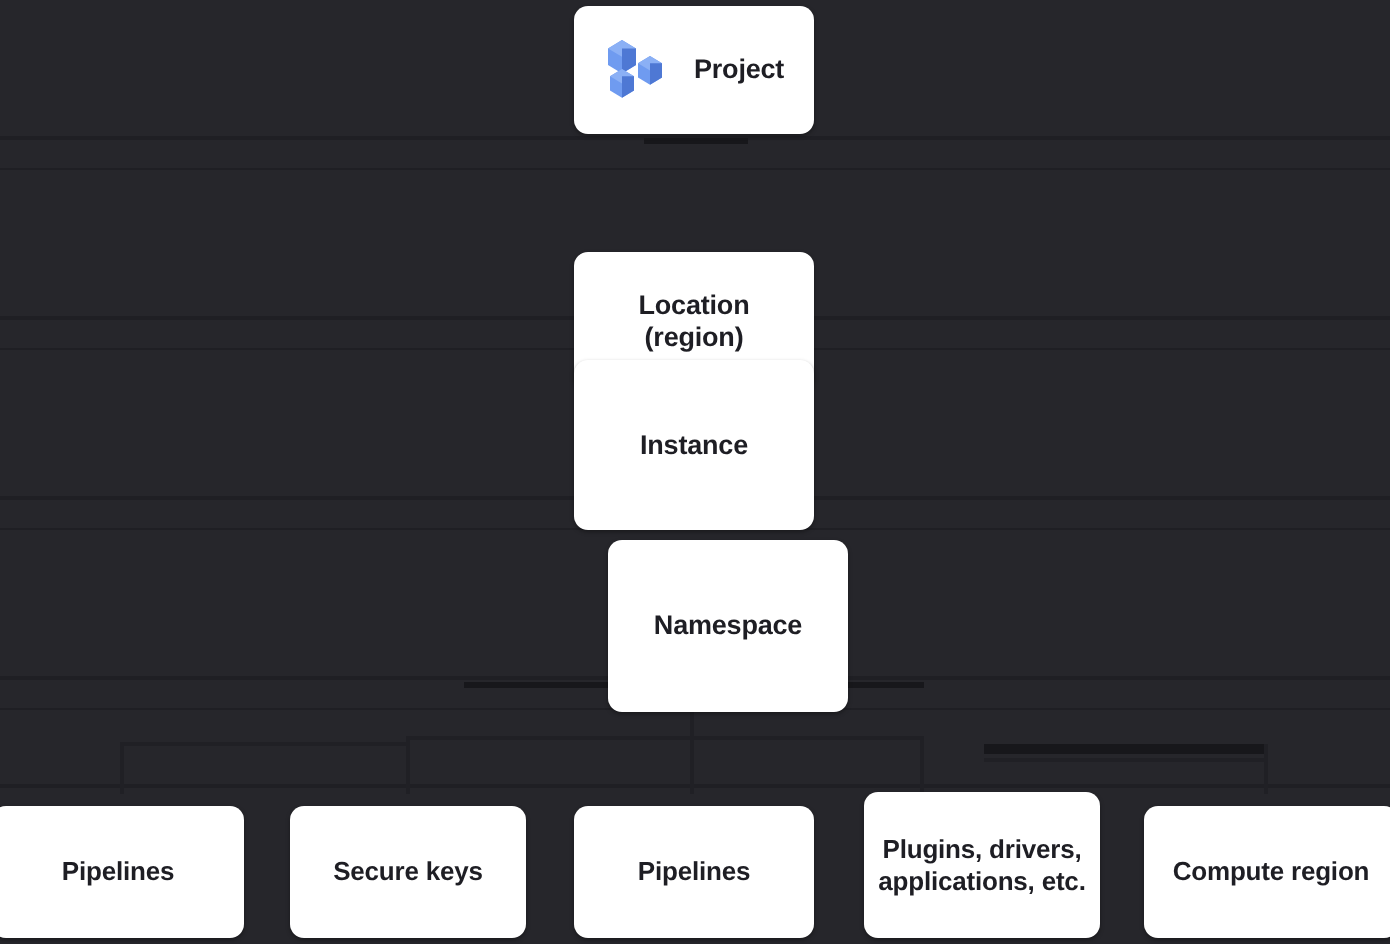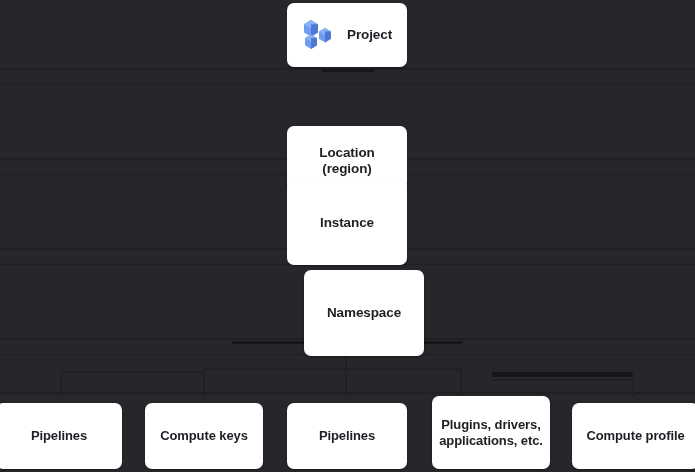--- a/index.html
+++ b/index.html
@@ -145,29 +145,29 @@
 
   <div class="node" style="left:304px; top:270px; width:120px; height:86px;">
     <span class="label">Namespace</span>
   </div>
 
   <div class="node bottom" style="left:-4px; top:403px; width:126px; height:66px;">
     <span class="label">Pipelines</span>
   </div>
 
   <div class="node bottom" style="left:145px; top:403px; width:118px; height:66px;">
-    <span class="label">Compute keys</span>
+    <span class="label">Secure keys</span>
   </div>
 
   <div class="node bottom" style="left:432px; top:396px; width:118px; height:73px;">
     <span class="label">Plugins, drivers,
 applications, etc.</span>
   </div>
 
   <div class="node bottom" style="left:287px; top:403px; width:120px; height:66px;">
     <span class="label">Pipelines</span>
   </div>
 
   <div class="node bottom" style="left:572px; top:403px; width:127px; height:66px;">
-    <span class="label">Compute profile</span>
+    <span class="label">Compute region</span>
   </div>
 
 </div>
 
 </body></html>

